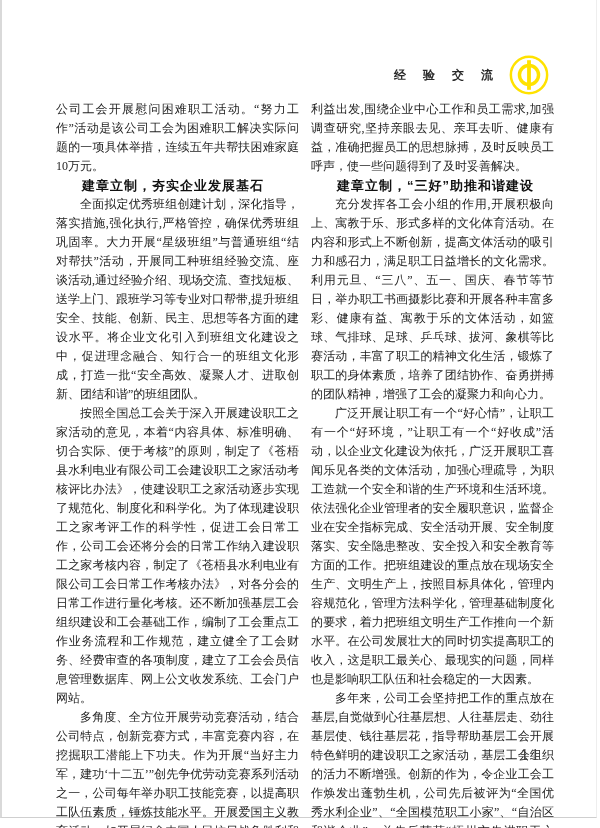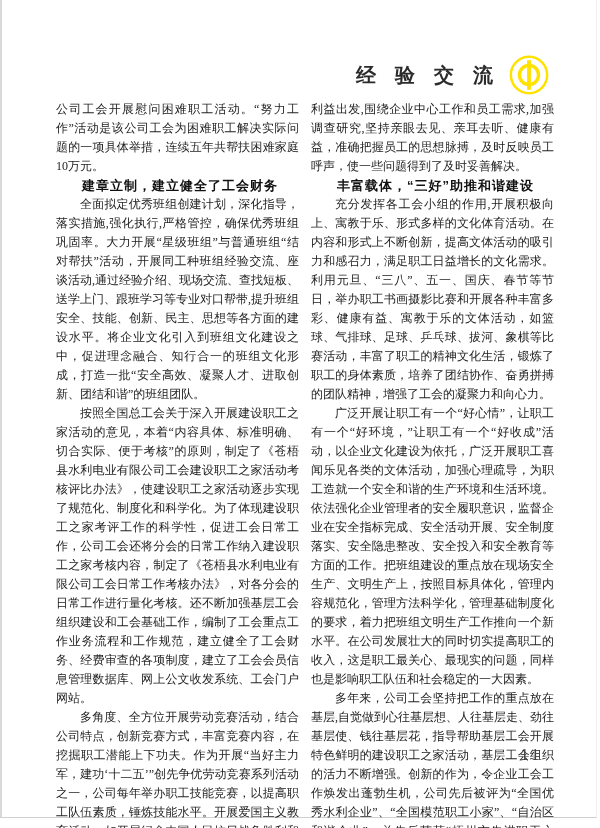--- a/index.html
+++ b/index.html
@@ -27,21 +27,21 @@
     top: 52px;
     left: 0;
     right: 46px;
     height: 46px;
     display: flex;
     justify-content: flex-end;
     align-items: center;
   }
   .section-title {
     font-family: "Liberation Serif", "DejaVu Serif", serif;
-    font-size: 20px;
+    font-size: 12px;
     font-weight: bold;
     color: #2b2b2b;
     letter-spacing: 7px;
     margin-right: 8px;
     white-space: nowrap;
   }
   .logo {
     width: 42px;
     height: 42px;
     flex: 0 0 auto;
@@ -100,30 +100,30 @@
       <circle cx="22" cy="22" r="19" fill="none" stroke-width="2.6" stroke="#ffe200"></circle>
       <circle cx="22" cy="22" r="10" fill="none" stroke-width="3.6" stroke="#ffe200"></circle>
       <rect x="20" y="6.5" width="4" height="31" fill="#ffe200"></rect>
     </svg>
   </div>
 
   <div class="content">
 
     <div class="column">
       <p class="cont">公司工会开展慰问困难职工活动。“努力工作”活动是该公司工会为困难职工解决实际问题的一项具体举措，连续五年共帮扶困难家庭10万元。</p>
-      <h3>建章立制，建立健全了工会财务</h3>
+      <h3>建章立制，夯实企业发展基石</h3>
       <p>全面拟定优秀班组创建计划，深化指导，落实措施,强化执行,严格管控，确保优秀班组巩固率。大力开展“星级班组”与普通班组“结对帮扶”活动，开展同工种班组经验交流、座谈活动,通过经验介绍、现场交流、查找短板、送学上门、跟班学习等专业对口帮带,提升班组安全、技能、创新、民主、思想等各方面的建设水平。将企业文化引入到班组文化建设之中，促进理念融合、知行合一的班组文化形成，打造一批“安全高效、凝聚人才、进取创新、团结和谐”的班组团队。</p>
       <p>按照全国总工会关于深入开展建设职工之家活动的意见，本着“内容具体、标准明确、切合实际、便于考核”的原则，制定了《苍梧县水利电业有限公司工会建设职工之家活动考核评比办法》，使建设职工之家活动逐步实现了规范化、制度化和科学化。为了体现建设职工之家考评工作的科学性，促进工会日常工作，公司工会还将分会的日常工作纳入建设职工之家考核内容，制定了《苍梧县水利电业有限公司工会日常工作考核办法》，对各分会的日常工作进行量化考核。还不断加强基层工会组织建设和工会基础工作，编制了工会重点工作业务流程和工作规范，建立健全了工会财务、经费审查的各项制度，建立了工会会员信息管理数据库、网上公文收发系统、工会门户网站。</p>
       <p>多角度、全方位开展劳动竞赛活动，结合公司特点，创新竞赛方式，丰富竞赛内容，在挖掘职工潜能上下功夫。作为开展“当好主力军，建功‘十二五’”创先争优劳动竞赛系列活动之一，公司每年举办职工技能竞赛，以提高职工队伍素质，锤炼技能水平。开展爱国主义教育活动，如开展纪念中国人民抗日战争胜利和世界反法西斯战争胜利70周年演讲比赛，通过活动教育职工树立正确的世界观、价值观、人生观，激发职工爱岗敬业、努力工作、蓬勃向上的热情。</p>
 
     </div>
 
     <div class="column">
       <p class="cont">利益出发,围绕企业中心工作和员工需求,加强调查研究,坚持亲眼去见、亲耳去听、健康有益，准确把握员工的思想脉搏，及时反映员工呼声，使一些问题得到了及时妥善解决。</p>
-      <h3>丰富载体，“三好”助推和谐建设</h3>
+      <h3>建章立制，“三好”助推和谐建设</h3>
       <p>充分发挥各工会小组的作用,开展积极向上、寓教于乐、形式多样的文化体育活动。在内容和形式上不断创新，提高文体活动的吸引力和感召力，满足职工日益增长的文化需求。利用元旦、“三八”、五一、国庆、春节等节日，举办职工书画摄影比赛和开展各种丰富多彩、健康有益、寓教于乐的文体活动，如篮球、气排球、足球、乒乓球、拔河、象棋等比赛活动，丰富了职工的精神文化生活，锻炼了职工的身体素质，培养了团结协作、奋勇拼搏的团队精神，增强了工会的凝聚力和向心力。</p>
       <p>广泛开展让职工有一个“好心情”，让职工有一个“好环境，”让职工有一个“好收成”活动，以企业文化建设为依托，广泛开展职工喜闻乐见各类的文体活动，加强心理疏导，为职工造就一个安全和谐的生产环境和生活环境。依法强化企业管理者的安全履职意识，监督企业在安全指标完成、安全活动开展、安全制度落实、安全隐患整改、安全投入和安全教育等方面的工作。把班组建设的重点放在现场安全生产、文明生产上，按照目标具体化，管理内容规范化，管理方法科学化，管理基础制度化的要求，着力把班组文明生产工作推向一个新水平。在公司发展壮大的同时切实提高职工的收入，这是职工最关心、最现实的问题，同样也是影响职工队伍和社会稳定的一大因素。</p>
       <p>多年来，公司工会坚持把工作的重点放在基层,自觉做到心往基层想、人往基层走、劲往基层使、钱往基层花，指导帮助基层工会开展特色鲜明的建设职工之家活动，基层工会组织的活力不断增强。创新的作为，令企业工会工作焕发出蓬勃生机，公司先后被评为“全国优秀水利企业”、“全国模范职工小家”、“自治区和谐企业”，并先后荣获“梧州市先进职工之家”、“苍梧县先进职工之家”称号。</p>
 
     </div>
 
   </div>
 
   <div class="page-number">11</div>
 

